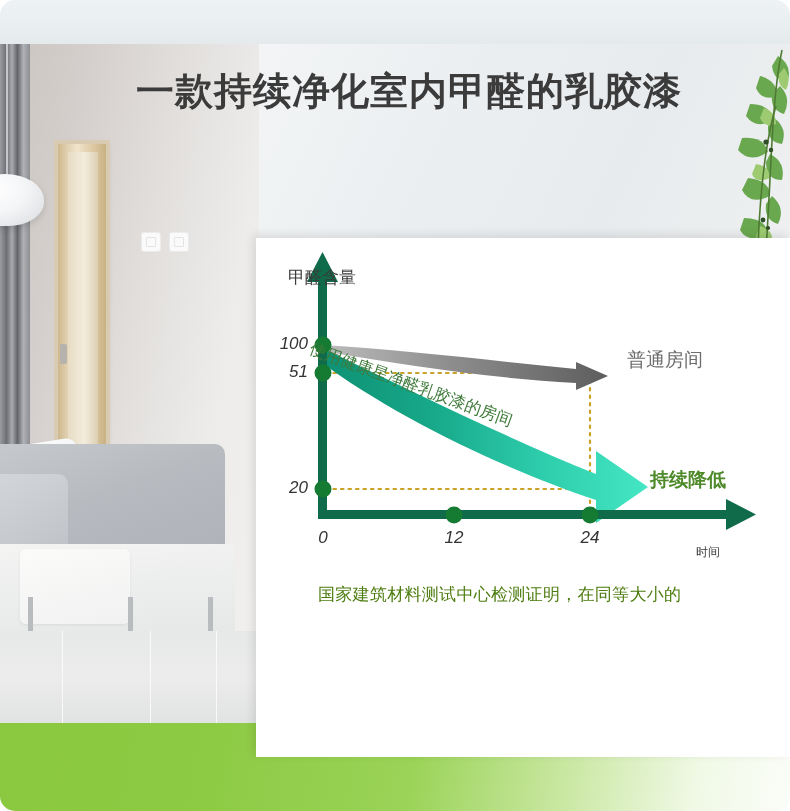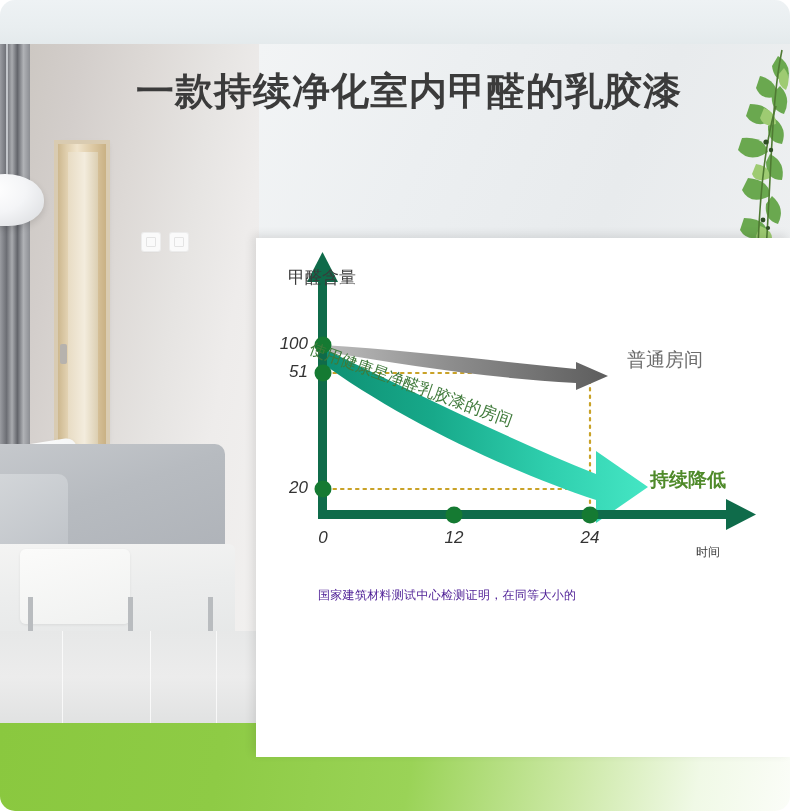--- a/index.html
+++ b/index.html
@@ -70,22 +70,22 @@
   .subline{position:absolute;left:136px;top:140px;font-size:19px;line-height:36px;
     color:#4a4a4a;letter-spacing:.5px;}
   .subline div{white-space:nowrap;}
 
   
   .card{position:absolute;left:256px;top:238px;width:534px;height:519px;background:#ffffff;
     box-shadow:-3px -3px 9px rgba(0,0,0,.10);}
 
   
   .chart{position:absolute;left:0;top:0;width:486px;height:330px;}
-  .caption{position:absolute;left:62px;top:340px;width:455px;font-size:12px;line-height:34px;
-    color:#4c1d95;letter-spacing:.3px;}
+  .caption{position:absolute;left:62px;top:340px;width:455px;font-size:17px;line-height:34px;
+    color:#4d7c0f;letter-spacing:.3px;}
   .caption div{white-space:nowrap;}
 
   
   .lbl{position:absolute;white-space:nowrap;}
   .lbl-axis-y{left:32px;top:28px;font-size:17px;color:#3a3a3a;}
   .lbl-axis-x{left:440px;top:278px;font-size:12px;color:#3a3a3a;margin-top:28px;}
   .tick{position:absolute;font-size:17px;color:#333;text-align:right;font-style:italic;}
   .lbl-normal{left:371px;top:109px;font-size:19px;color:#6d6d6d;}
   .lbl-drop{left:372px;top:229px;font-size:19px;color:#4f8a2a;font-weight:bold;margin-left:22px;}
   .curve-text{position:absolute;left:58px;top:100px;font-size:16.5px;color:#3f7a3a;

